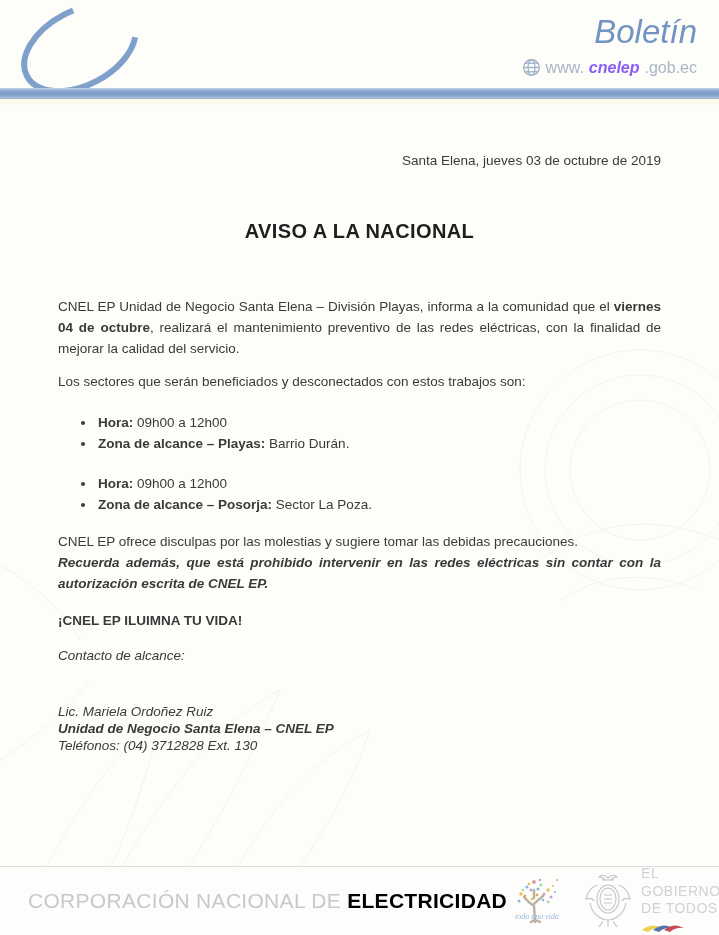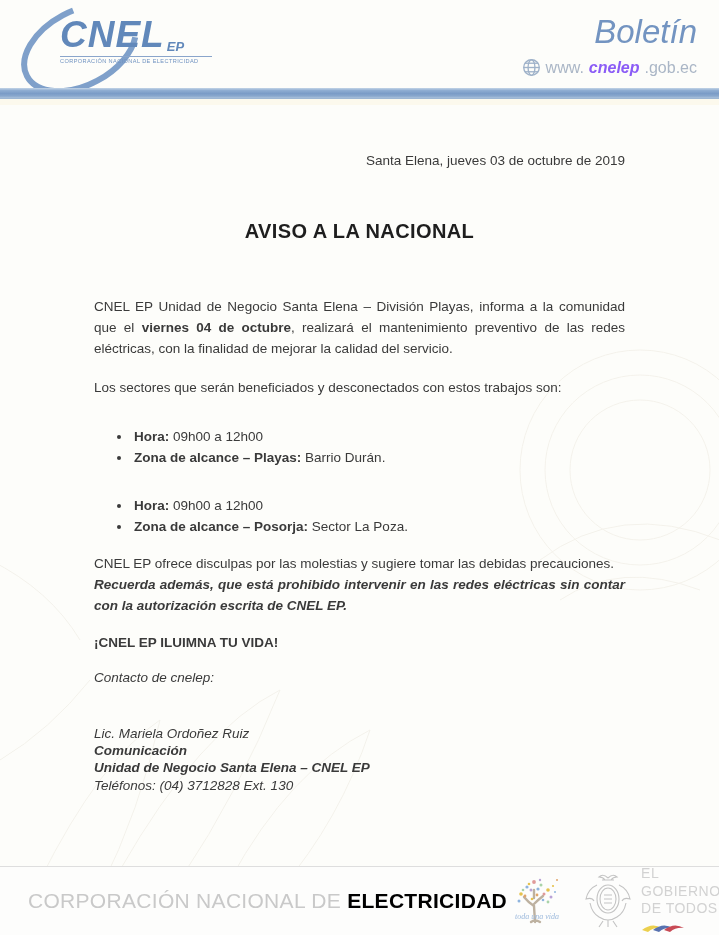--- a/index.html
+++ b/index.html
@@ -34,30 +34,30 @@
   .website .w-bold { font-weight:bold; font-style:italic; color:#8b5cf6; }
   .globe { display:inline-block; }
   
   .blue-bar {
     height:11px; width:100%;
     background:linear-gradient(to bottom,#c3d4e6 0%,#8fadd2 25%,#7b9cc7 55%,#89a7cd 80%,#a9c0da 100%);
     border-bottom:1px solid #9db6d3;
   }
   .cream-strip { height:6px; background:#fcf9ed; }
   
-  .content { position:relative; padding:0 94px; font-size:13.5px; line-height:1.55; }
+  .content { position:relative; padding:0 58px; font-size:13.5px; line-height:1.55; }
   .dateline { margin-top:46px; text-align:right; }
   .doc-title {
     margin-top:44px; text-align:center; font-weight:bold; font-size:20px;
     color:#1e1e1e; letter-spacing:0.4px;
   }
   .para { text-align:justify; }
   .p1 { margin-top:50px; }
-  .sectors-intro { margin-top:18px; }
-  ul.bullets { list-style:disc; padding-left:38px; margin-top:28px; }
+  .sectors-intro { margin-top:12px; }
+  ul.bullets { list-style:disc; padding-left:38px; margin-top:20px; }
   ul.bullets li { padding-left:2px; }
   .apology { margin-top:16px; }
   .warning { margin-top:0; font-weight:bold; font-style:italic; text-align:justify; }
   .slogan { margin-top:16px; font-weight:bold; }
   .press-contact { margin-top:14px; font-style:italic; }
   .signature { margin-top:36px; font-style:italic; line-height:1.28; }
   .sig-bold { font-weight:bold; }
   
   .footer {
     position:absolute; left:0; right:0; bottom:0; height:69px;
@@ -97,24 +97,20 @@
   </div>
 
   <div class="header">
 
     <div class="logo">
       <svg class="logo-orbit" width="230" height="84" viewBox="0 0 230 84">
         <g transform="rotate(-28 66 44)">
           <ellipse cx="66" cy="44" rx="60" ry="37" fill="none" stroke="#7fa0ca" stroke-width="6" stroke-dasharray="225 80" stroke-dashoffset="-18"></ellipse>
         </g>
       </svg>
-      <div class="logo-text">
-        <span class="logo-brand">CNEL</span><span class="logo-ep">EP</span>
-        <div class="logo-tagline">CORPORACIÓN NACIONAL DE ELECTRICIDAD</div>
-      </div>
     </div>
 
     <div class="header-right">
       <div class="bulletin">Boletín</div>
       <div class="website">
         <svg class="globe" width="19" height="19" viewBox="0 0 20 20">
           <g fill="none" stroke="#9fb2c9" stroke-width="1.4">
             <circle cx="10" cy="10" r="8.2"></circle>
             <ellipse cx="10" cy="10" rx="3.6" ry="8.2"></ellipse>
             <line x1="1.8" y1="10" x2="18.2" y2="10"></line>
@@ -151,25 +147,24 @@
       <li><b>Hora:</b><span> 09h00 a 12h00</span></li>
       <li><b>Zona de alcance – Posorja:</b><span> Sector La Poza.</span></li>
     </ul>
 
     <p class="apology">CNEL EP ofrece disculpas por las molestias y sugiere tomar las debidas precauciones.</p>
 
     <p class="warning">Recuerda además, que está prohibido intervenir en las redes eléctricas sin contar con la autorización escrita de CNEL EP.</p>
 
     <p class="slogan">¡CNEL EP ILUIMNA TU VIDA!</p>
 
-    <p class="press-contact">Contacto de cnelep:</p>
+    <p class="press-contact">Contacto de alcance:</p>
 
     <div class="signature">
       <div>Lic. Mariela Ordoñez Ruiz</div>
-      <div class="sig-bold">Comunicación</div>
       <div class="sig-bold">Unidad de Negocio Santa Elena – CNEL EP</div>
       <div>Teléfonos: (04) 3712828 Ext. 130</div>
     </div>
   </div>
 
   <div class="footer">
     <div class="footer-org"><span>CORPORACIÓN NACIONAL DE </span><span class="org-bold">ELECTRICIDAD</span></div>
 
     <div class="footer-logos">
 

